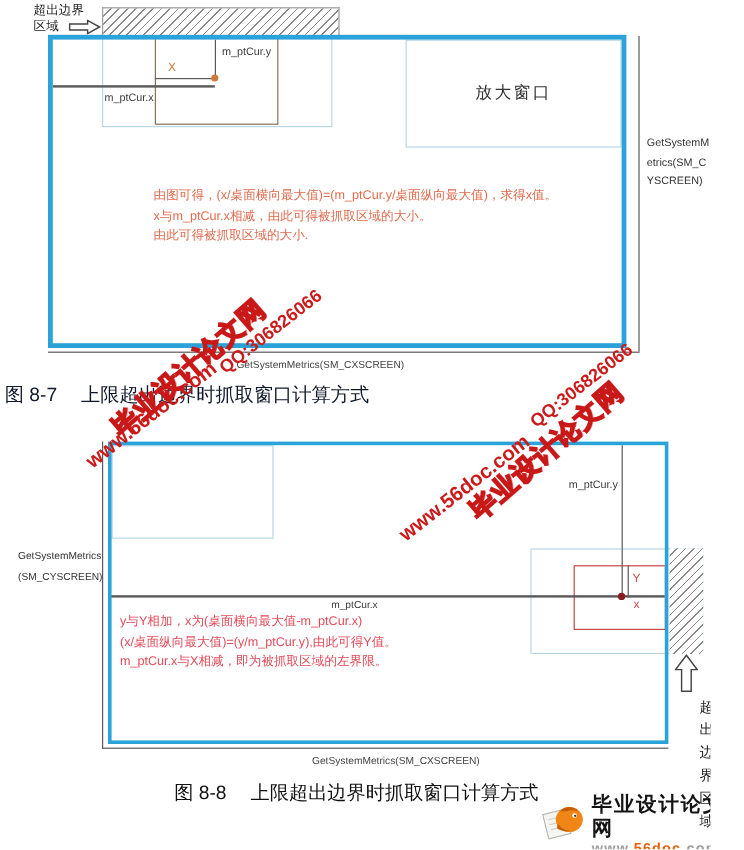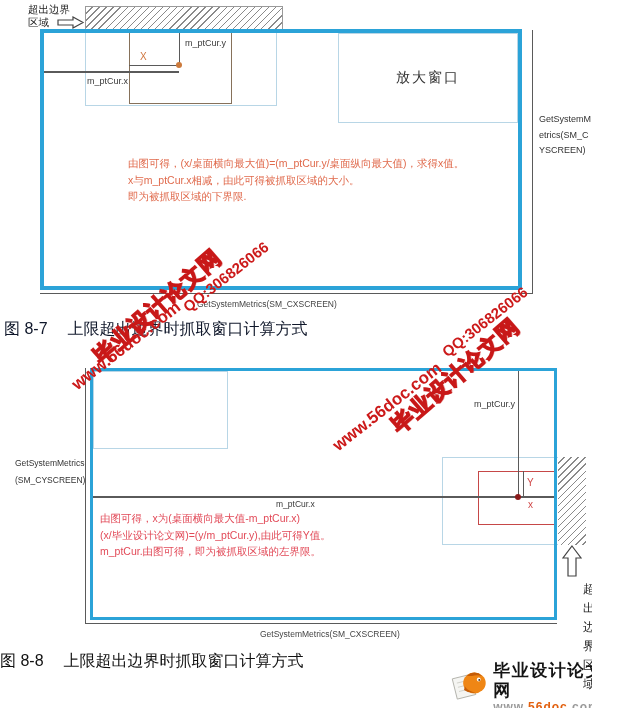--- a/index.html
+++ b/index.html
@@ -51,21 +51,21 @@
   .yline2{left:523px;top:471px;width:1px;height:27px;z-index:3;}
   .dot2{left:515px;top:494px;width:6px;height:6px;border-radius:50%;background:#8b1a1a;z-index:4;}
   .mptxline2{left:92px;top:496px;width:462px;height:2px;z-index:3;}
   .mptylab2{left:474px;top:399px;font-size:9px;color:#3a3a3a;z-index:4;}
   .mptxlab2{left:276px;top:499px;font-size:8.5px;color:#3a3a3a;z-index:4;}
   .ylab2{left:527px;top:477px;font-size:10px;color:#d04848;z-index:4;}
   .xlab2{left:528px;top:499px;font-size:10px;color:#d04848;z-index:4;}
   .notes2{left:100px;top:510px;font-size:10.5px;line-height:16.6px;color:#e24a58;z-index:7;}
   .oob2{left:583px;top:580px;font-size:12px;line-height:19px;color:#222;z-index:3;}
   .botlab2{left:260px;top:629px;font-size:8.5px;color:#444;}
-  .cap2{left:0px;top:651px;width:594px;font-size:16px;color:#111;z-index:5;}
+  .cap2{left:0px;top:651px;width:594px;text-align:center;font-size:16px;color:#111;z-index:5;}
   .cap2 .num{margin-right:20px;}
 
   
   .wm{z-index:20;pointer-events:none;font-weight:bold;transform-origin:center;}
   .wm-solid{color:#cc1a1a;}
   .wm-outline{color:#fff;-webkit-text-stroke:1.4px #c81818;text-shadow:1px 1px 0 rgba(200,24,24,.35);}
   .wm1a{left:77px;top:292px;font-size:22px;letter-spacing:1px;transform:rotate(-41deg);}
   .wm1b{left:174px;top:268px;font-size:15px;transform:rotate(-38deg);}
   .wm1c{left:60px;top:336px;font-size:17px;transform:rotate(-38deg);}
   .wm2a{left:375px;top:361px;font-size:22px;letter-spacing:1px;transform:rotate(-41deg);}
@@ -107,21 +107,21 @@
   <div class="abs xlab1">X</div>
   <div class="abs mptylab1">m_ptCur.y</div>
   <div class="abs mptxlab1">m_ptCur.x</div>
   <div class="abs rightlab1 pre">GetSystemM
 etrics(SM_C
 YSCREEN)</div>
 
   <div class="abs notes1">
     <div>由图可得，(x/桌面横向最大值)=(m_ptCur.y/桌面纵向最大值)，求得x值。</div>
     <div>x与m_ptCur.x相减，由此可得被抓取区域的大小。</div>
-    <div>即为被抓取区域的下界限.</div>
+    <div>由此可得被抓取区域的大小.</div>
   </div>
 
   <div class="abs botlab1">GetSystemMetrics(SM_CXSCREEN)</div>
   <div class="abs cap1">
     <span class="num">图 8-7</span><span>上限超出边界时抓取窗口计算方式</span>
   </div>
 
   <div class="abs leftlab2 pre">GetSystemMetrics
 (SM_CYSCREEN)</div>
   <div class="abs grayline vaxis2"></div>
@@ -136,23 +136,23 @@
   <div class="abs grayline mptyline2"></div>
   <div class="abs grayline yline2"></div>
   <div class="abs grayline mptxline2"></div>
   <div class="abs dot2"></div>
   <div class="abs mptylab2">m_ptCur.y</div>
   <div class="abs mptxlab2">m_ptCur.x</div>
   <div class="abs ylab2">Y</div>
   <div class="abs xlab2">x</div>
 
   <div class="abs notes2">
-    <div>由图可得，x为(桌面横向最大值-m_ptCur.x)</div>
-    <div>(x/毕业设计论文网)=(y/m_ptCur.y),由此可得Y值。</div>
-    <div>m_ptCur.由图可得，即为被抓取区域的左界限。</div>
+    <div>y与Y相加，x为(桌面横向最大值-m_ptCur.x)</div>
+    <div>(x/桌面纵向最大值)=(y/m_ptCur.y),由此可得Y值。</div>
+    <div>m_ptCur.x与X相减，即为被抓取区域的左界限。</div>
   </div>
 
   <svg class="abs" style="left:562px;top:545px;z-index:3" width="20" height="32">
     <polygon points="10,1 19,13 14,13 14,31 6,31 6,13 1,13" fill="#fff" stroke="#444" stroke-width="1.2"></polygon>
   </svg>
   <div class="abs oob2 pre">超出边
 界区域</div>
 
   <div class="abs botlab2">GetSystemMetrics(SM_CXSCREEN)</div>
   <div class="abs cap2">

